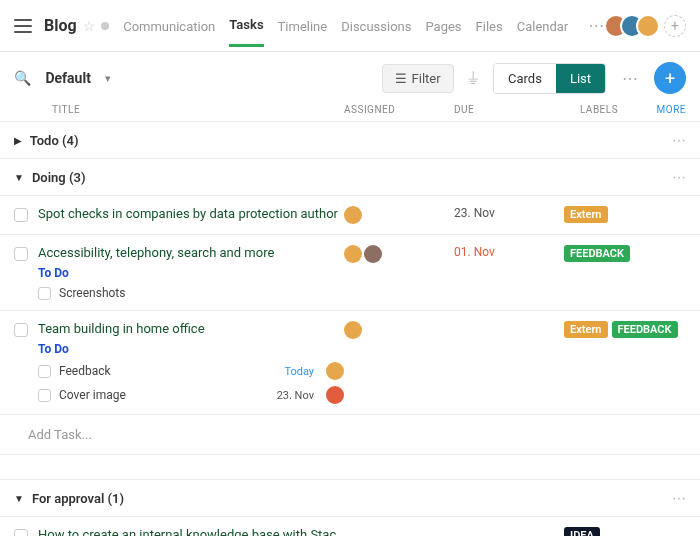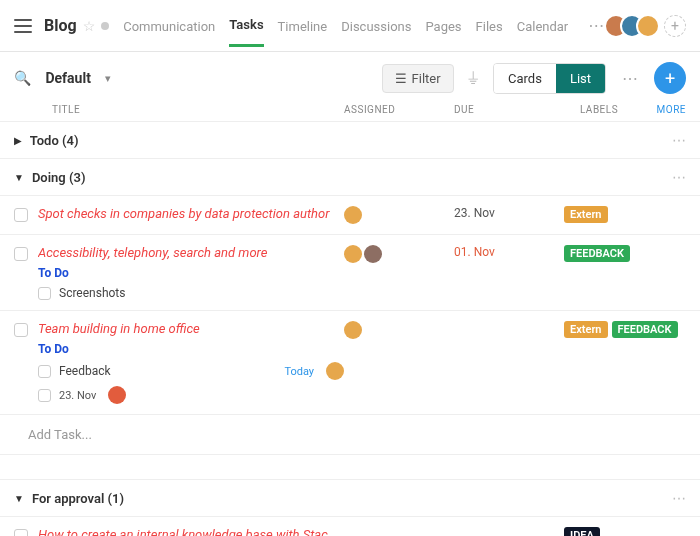--- a/index.html
+++ b/index.html
@@ -37,21 +37,21 @@
 .col-due { flex: 0 0 110px; }
 .col-labels { flex: 0 0 70px; text-align: center; }
 .col-more { flex: 1; text-align: right; color: #2e95e8; cursor: pointer; }
 .group-header { display: flex; align-items: center; padding: 10px 14px; border-bottom: 1px solid #eee; cursor: pointer; }
 .group-header .tri { font-size: 10px; color: #333; margin-right: 8px; }
 .group-header .name { font-weight: 600; font-size: 13px; }
 .group-header .gdots { margin-left: auto; color: #bbb; font-size: 14px; }
 .task-row { display: flex; align-items: flex-start; padding: 10px 14px; border-bottom: 1px solid #eee; }
 .task-check { width: 14px; height: 14px; border: 1.5px solid #ccc; border-radius: 3px; margin-right: 10px; margin-top: 2px; cursor: pointer; flex-shrink: 0; }
 .task-main { flex: 0 0 306px; overflow: hidden; }
-.task-title { font-size: 13px; color: #ef4444; white-space: nowrap; overflow: hidden; text-overflow: ellipsis; font-style: italic; }
+.task-title { font-size: 13px; color: #14532d; white-space: nowrap; overflow: hidden; text-overflow: ellipsis; }
 .task-assigned { flex: 0 0 110px; display: flex; gap: 2px; }
 .task-due { flex: 0 0 110px; font-size: 12px; color: #555; }
 .task-due.overdue { color: #e25c3d; }
 .task-labels { flex: 1; display: flex; gap: 4px; justify-content: flex-start; }
 .label { font-size: 11px; padding: 2px 6px; border-radius: 3px; color: #fff; font-weight: 600; }
 .subtask-hdr { font-size: 12px; font-weight: 700; color: #1d4ed8; margin-top: 6px; margin-left: 0; }
 .subtask-row { display: flex; align-items: center; margin-top: 6px; gap: 8px; }
 .sub-check { width: 13px; height: 13px; border: 1.5px solid #ccc; border-radius: 3px; cursor: pointer; flex-shrink: 0; }
 .sub-name { font-size: 12px; color: #444; flex: 1; }
 .sub-due { font-size: 11px; color: #2e95e8; margin-right: 4px; }
@@ -171,20 +171,21 @@
     <div class="task-title">Team building in home office</div>
     <div class="subtask-hdr">To Do</div>
     <div class="subtask-row">
       <div class="sub-check"></div>
       <div class="sub-name">Feedback</div>
       <span class="sub-due">Today</span>
       <span class="mini-av orange"></span>
     </div>
     <div class="subtask-row">
       <div class="sub-check"></div>
+      <div class="sub-name">Cover image</div>
       <span class="sub-due normal">23. Nov</span>
       <span class="mini-av red"></span>
     </div>
   </div>
   <div class="task-assigned">
     <span class="mini-av orange"></span>
   </div>
   <div class="task-due"></div>
   <div class="task-labels">
     <span class="label" style="background:#e6a23c">Extern</span>

